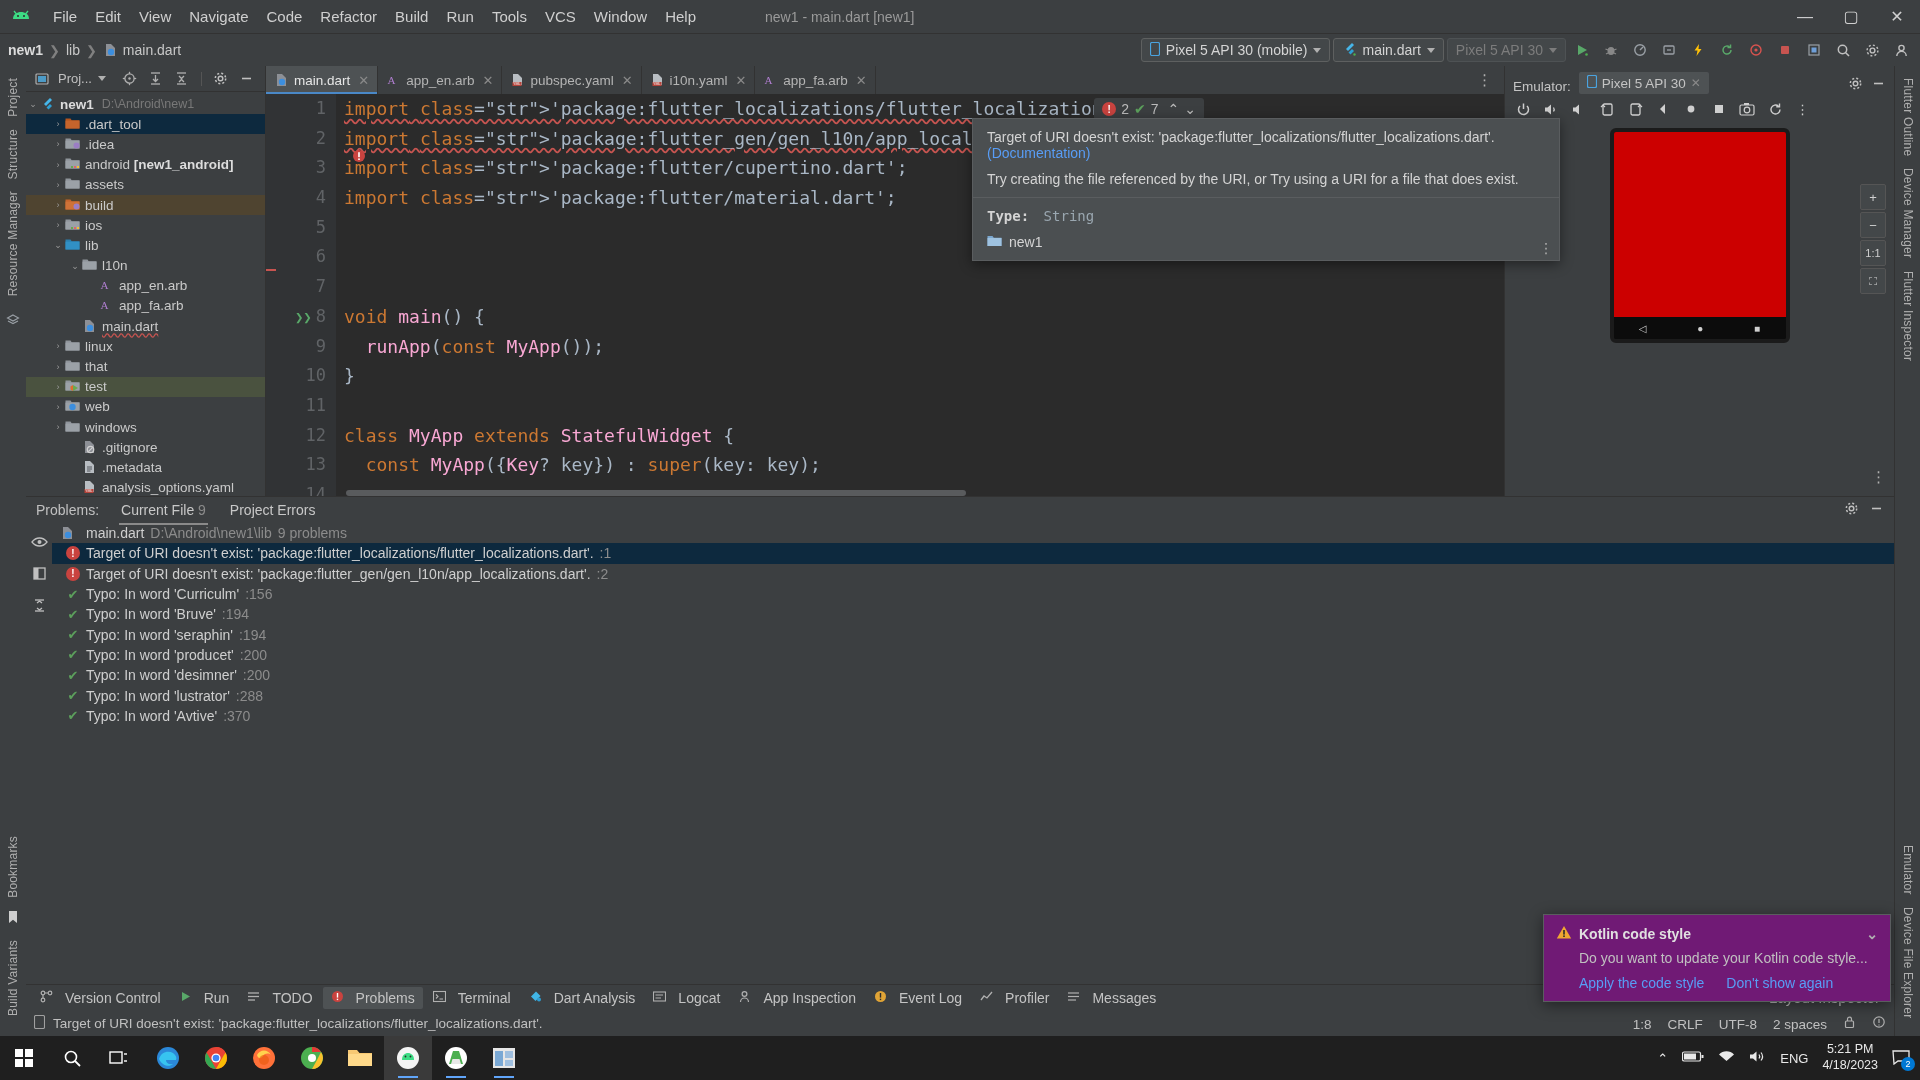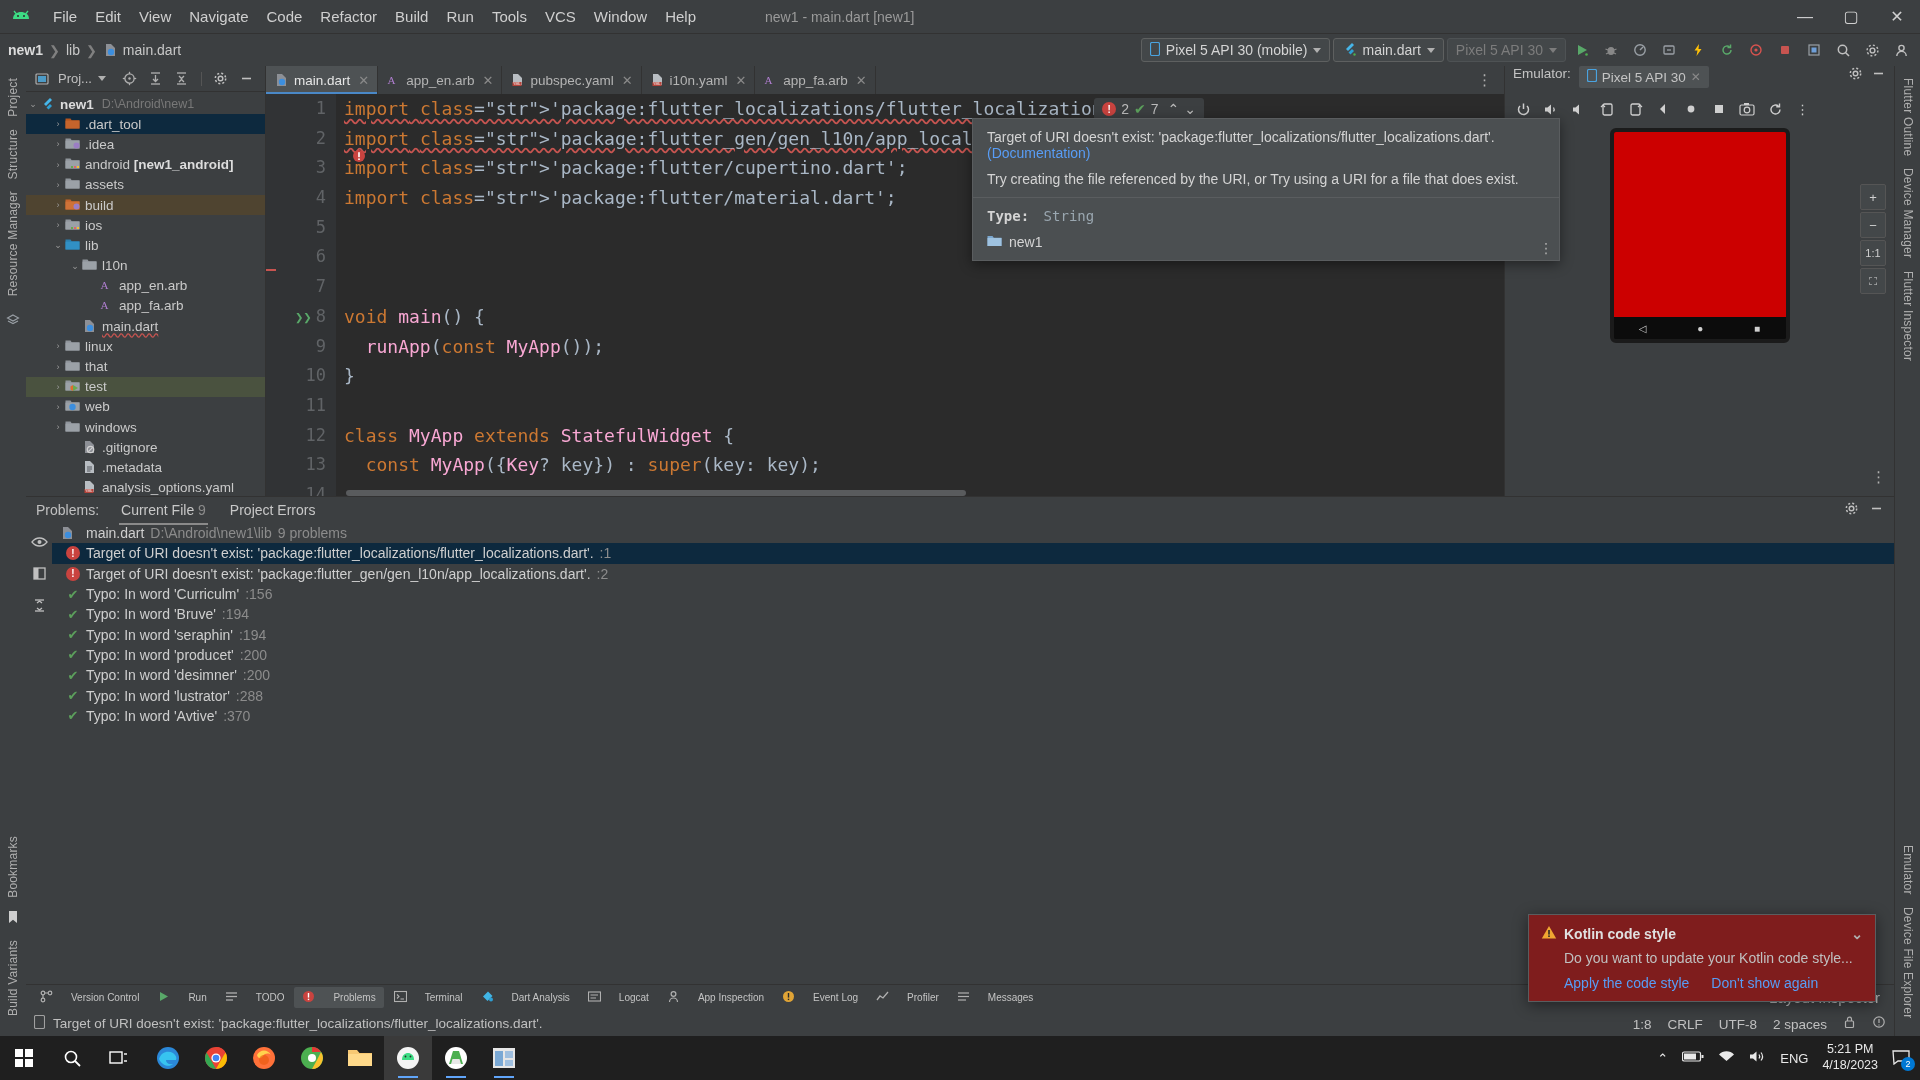--- a/index.html
+++ b/index.html
@@ -74,21 +74,21 @@
   .code { flex:1; position:relative; overflow:hidden; padding-left:8px; }
   .ln { height:29.7px; line-height:29.7px; color:#606366; font-size:17px;
         font-family:"DejaVu Sans Mono", monospace; }
   .cl { height:29.7px; line-height:29.7px; font-size:18px; font-family:"DejaVu Sans Mono", monospace;
         white-space:pre; color:#a9b7c6; }
   .kw{color:#cc7832;} .cmt{color:#808080;} .fn{color:#f9a8d4;}
   .wavy { text-decoration: underline; text-decoration-style: wavy; text-decoration-color:#c75450; text-underline-offset:3px;}
 
   
   .emupanel { width:390px; background:#3c3f41; flex:none; display:flex; flex-direction:column; border-left:1px solid #323232;}
-  .emuhead { height:28px; display:flex; align-items:flex-start; gap:8px; padding:0 8px; font-size:13.5px; color:#c4c4c4; }
+  .emuhead { height:28px; display:flex; align-items:flex-end; gap:8px; padding:0 8px; font-size:13.5px; color:#c4c4c4; }
   .emutab { display:flex; align-items:center; gap:5px; background:#4e5254; padding:3px 8px; border-radius:2px;}
   .emutoolbar { height:30px; display:flex; align-items:center; gap:4px; padding:0 6px; }
   .ebtn { width:24px;height:24px;display:flex;align-items:center;justify-content:center;color:#cfcfcf;font-size:13px; }
   .emustage { flex:1; background:#3c3f41; position:relative; display:flex; align-items:flex-start; justify-content:center; }
   .phone { width:180px; margin-top:4px; background:#0f0f0f; border:4px solid #1b1b1b; border-radius:6px; overflow:hidden;
            display:flex; flex-direction:column; }
   .phone-screen { flex:1; background:#cc0000; }
   .phone-nav { height:22px; background:#0c0c0c; display:flex; align-items:center; justify-content:space-around; }
   .emu-sidebtns { position:absolute; right:8px; top:60px; display:flex; flex-direction:column; gap:2px; }
   .esb { width:26px;height:26px;background:#434749;border:1px solid #555; color:#d0d0d0; display:flex;
@@ -107,21 +107,21 @@
   .prow.filehdr { padding-left:8px; }
   .prow.selected { background:#0d293e; }
   .pdim { color:#8c8c8c; }
   .err-ico { width:14px;height:14px;border-radius:50%;background:#c9433f;color:#fff;font-size:10px;font-weight:bold;
              display:flex;align-items:center;justify-content:center; flex:none;}
   .typo-ico { color:#5ca05c; font-size:13px; flex:none; width:14px; text-align:center;}
 
   
   .twbar { height:26px; background:#3c3f41; display:flex; align-items:center; gap:2px; padding:0 6px; flex:none;
            border-top:1px solid #323232;}
-  .twb { display:flex; align-items:center; gap:18px; padding:3px 8px; font-size:10px; color:#c4c4c4; border-radius:2px;}
+  .twb { display:flex; align-items:center; gap:12px; padding:3px 8px; font-size:14px; color:#c4c4c4; border-radius:2px;}
   .twb.active { background:#4e5254; }
   .twbar-right { margin-left:auto; display:flex; align-items:center; gap:6px; padding-right:8px; }
 
   
   .statusbar { height:26px; background:#3c3f41; display:flex; align-items:center; padding:0 8px; font-size:13.5px;
                color:#c0c0c0; flex:none; }
   .status-right { margin-left:auto; display:flex; align-items:flex-end; gap:16px; }
 
   
   .taskbar { height:44px; background:#1f1f1f; display:flex; align-items:center; flex:none; }
@@ -135,21 +135,21 @@
   .tooltip { position:absolute; left:972px; top:118px; width:588px; background:#4b4f51; border:1px solid #5a5d5f;
              box-shadow:0 3px 12px rgba(0,0,0,.45); z-index:40; font-size:14px; color:#d4d4d4; }
   .tt-sec { padding:10px 14px; }
   .tt-div { height:1px; background:#5a5d5f; }
   .link { color:#589df6; }
   .tt-type { font-family:"DejaVu Sans Mono", monospace; font-size:14px; }
 
   .inspect-chip { position:absolute; right:0px; top:2px; background:#3c3f41; border-radius:3px;
                   display:flex; align-items:center; gap:5px; padding:3px 8px; font-size:14px; z-index:30;}
 
-  .notif { position:absolute; right:44px; bottom:78px; width:348px; background:#7f1d1d; border:1px solid #5a5d5f;
+  .notif { position:absolute; right:29px; bottom:78px; width:348px; background:#701a75; border:1px solid #5a5d5f;
            box-shadow:0 3px 14px rgba(0,0,0,.45); z-index:45; padding:10px 12px; font-size:14px; }
   .notif-title { font-weight:bold; color:#e0e0e0; display:flex; align-items:center; gap:7px; }
   .notif-body { color:#c0c0c0; margin:7px 0 9px 23px; }
   .notif-actions { margin-left:23px; display:flex; gap:22px; }
 
   .hsb { position:absolute; left:0; right:0; bottom:0; height:6px; }
   .hsb-thumb { height:6px; background:#595b5d; border-radius:3px; }
 </style>
 </head>
 <body>

